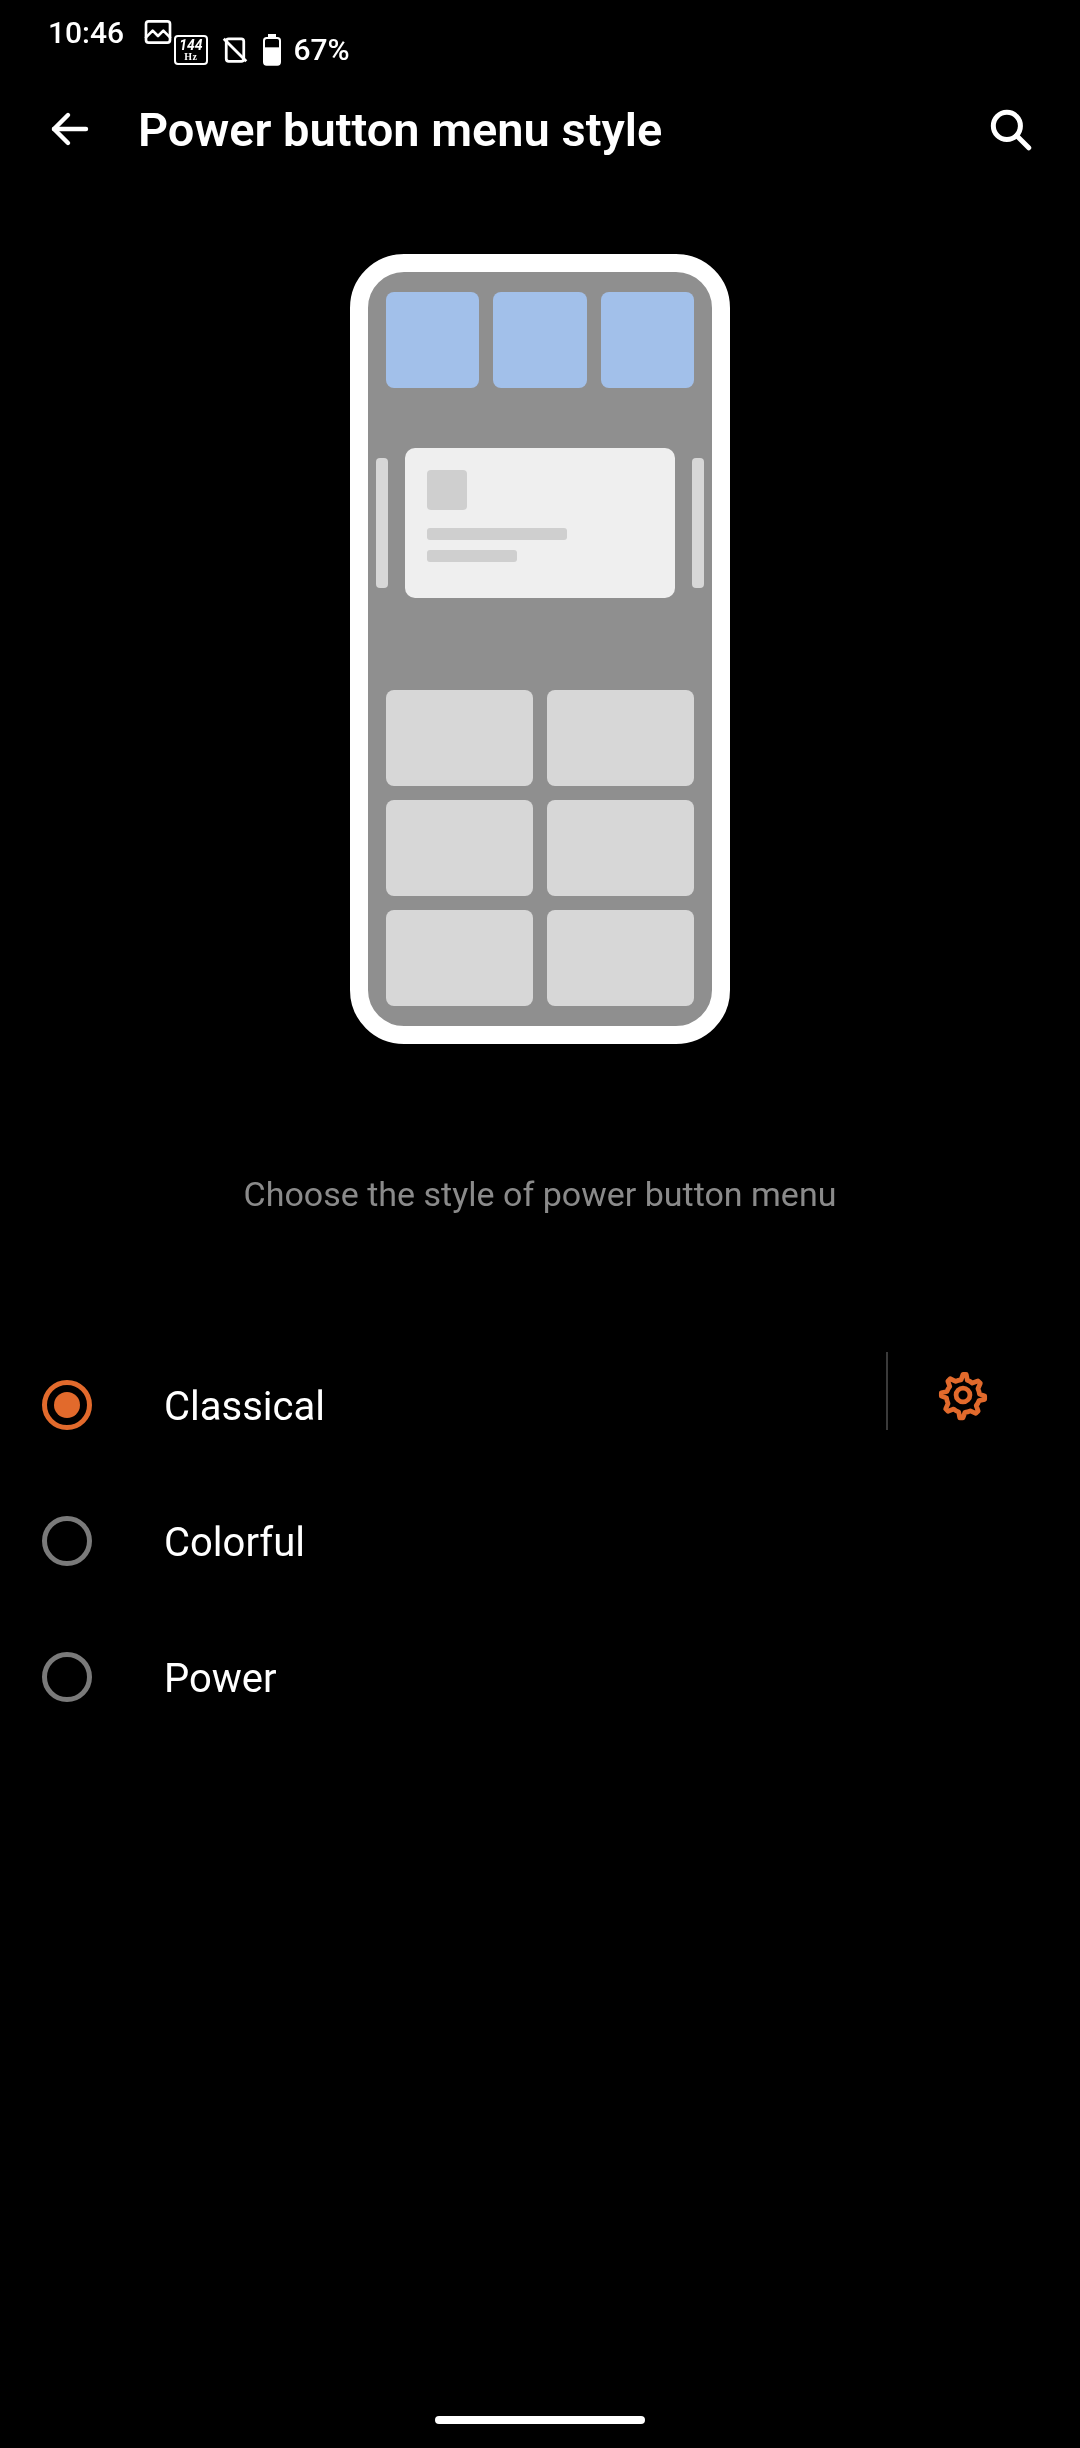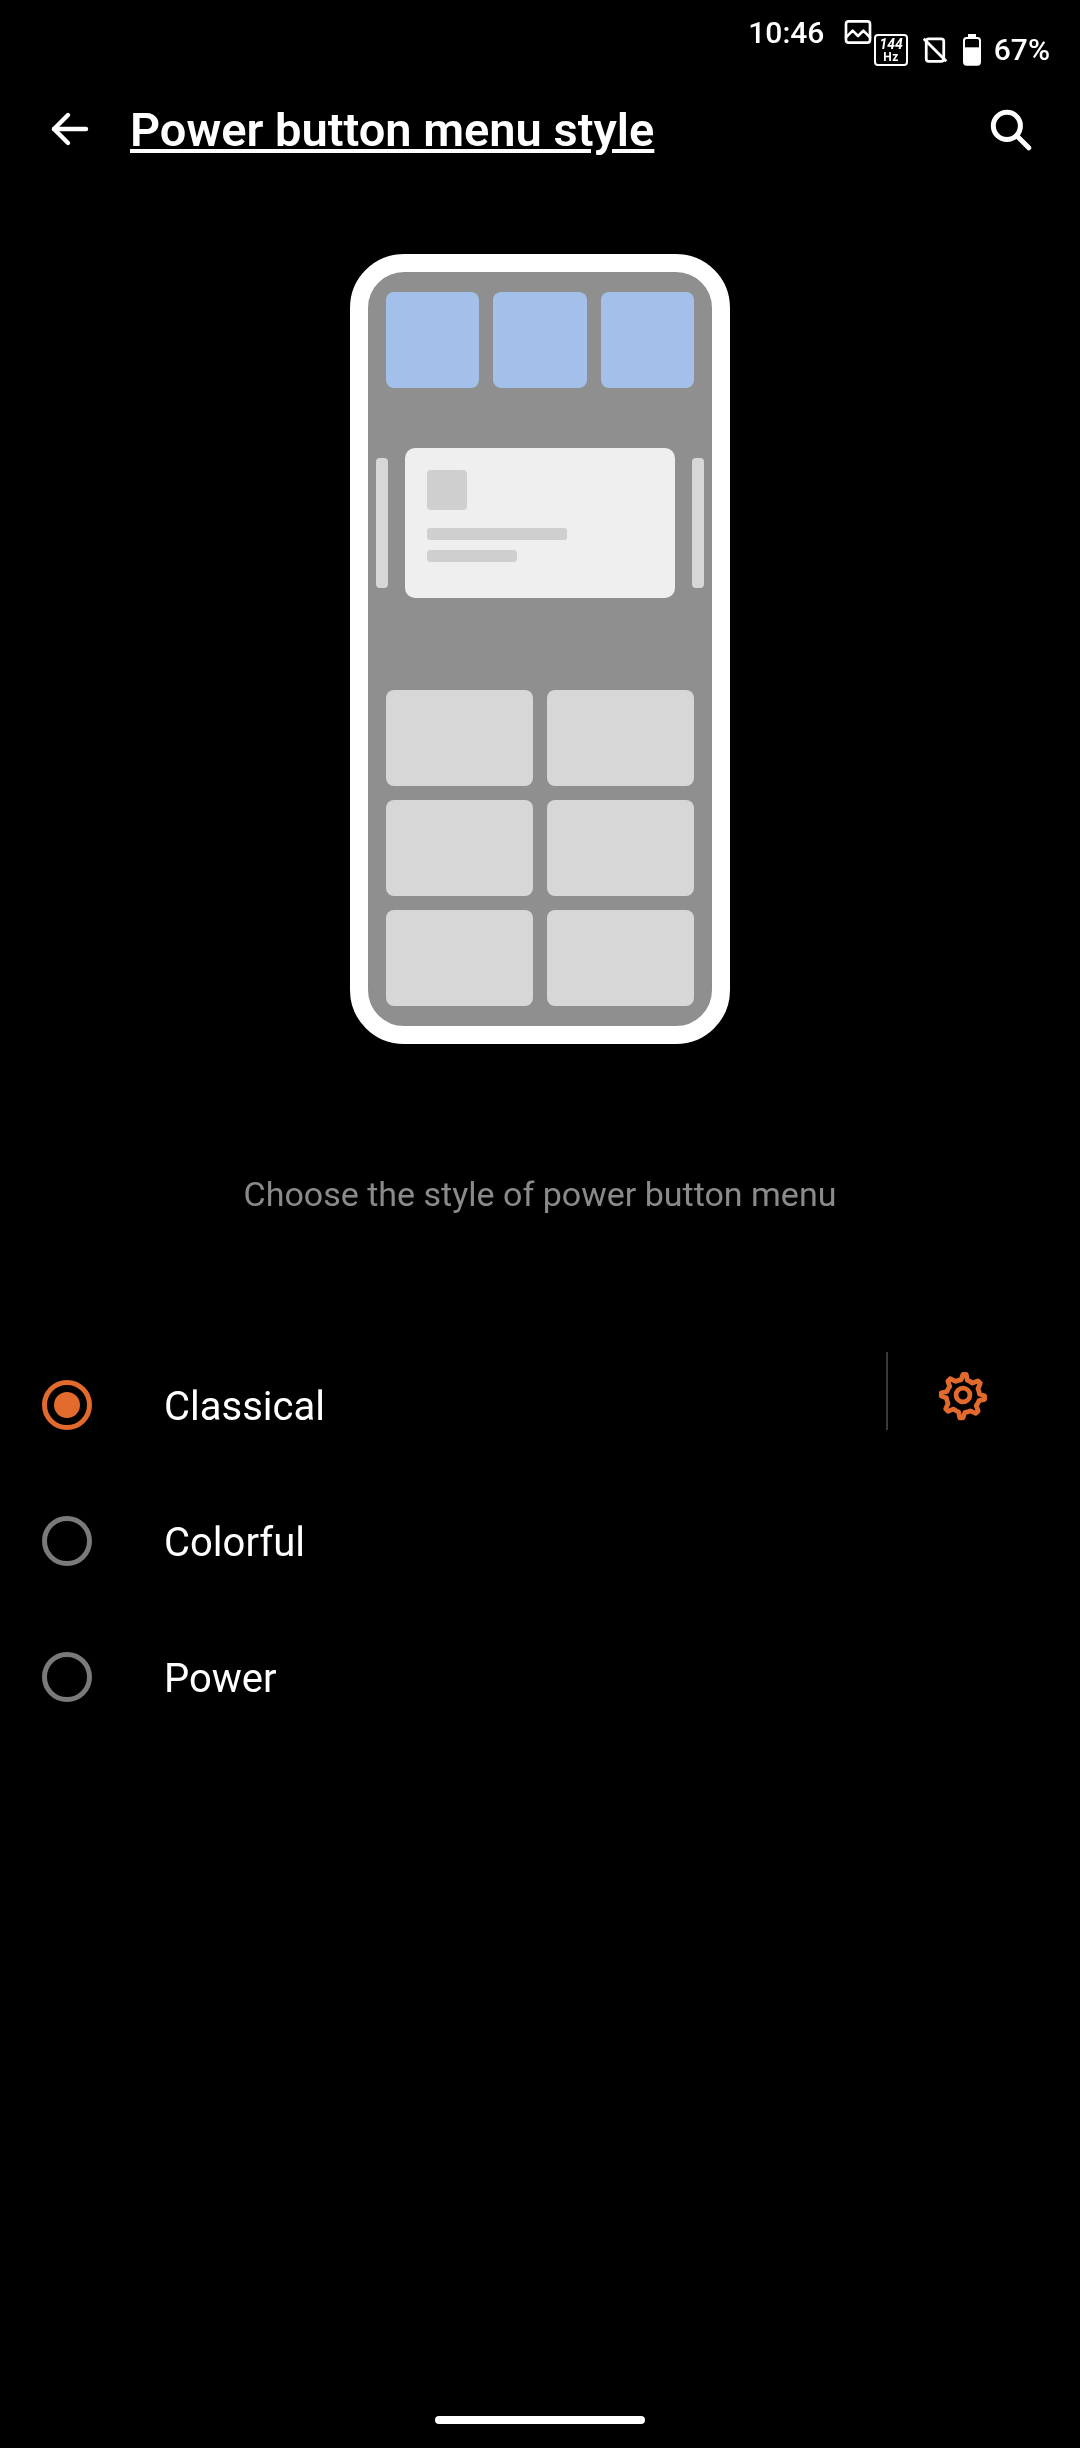--- a/index.html
+++ b/index.html
@@ -13,23 +13,23 @@
     background: #000;
     color: #fff;
     font-family: -apple-system, Roboto, "Helvetica Neue", Arial, sans-serif;
     overflow: hidden;
     position: relative;
   }
 
   
   .status-bar {
     display: flex;
-    justify-content: flex-end;
-    align-items: center;
-    padding: 14px 30px 14px 76px;
+    justify-content: flex-start;
+    align-items: center;
+    padding: 14px 30px 14px 48px;
     height: 64px;
     font-size: 30px;
     font-weight: 500;
   }
   .status-left {
     display: flex;
     align-items: center;
     gap: 18px;
   }
   .status-right {
@@ -48,42 +48,41 @@
     padding: 1px 3px;
     font-size: 14px;
     font-weight: 700;
     line-height: 1;
     display: flex;
     flex-direction: column;
     align-items: center;
     justify-content: center;
   }
   .refresh-box .top { font-style: italic; font-size: 14px; }
-  .refresh-box .bot { font-size: 12px; letter-spacing: 0.5px; }
+  .refresh-box .bot { font-size: 10px; letter-spacing: 0.5px; font-family: Liberation Serif, serif; }
 
   
   .header {
     display: flex;
     align-items: center;
     padding: 0 30px;
     height: 130px;
   }
   .back-btn {
     width: 80px;
     height: 80px;
     display: flex;
     align-items: center;
     justify-content: center;
   }
   .page-title {
     font-size: 47px;
     font-weight: 600;
-    margin-left: 20px;
+    margin-left: 28px;
     flex: 1;
-    text-decoration: underline;
   }
   .search-btn {
     width: 80px;
     height: 80px;
     display: flex;
     align-items: center;
     justify-content: center;
   }
 
   

